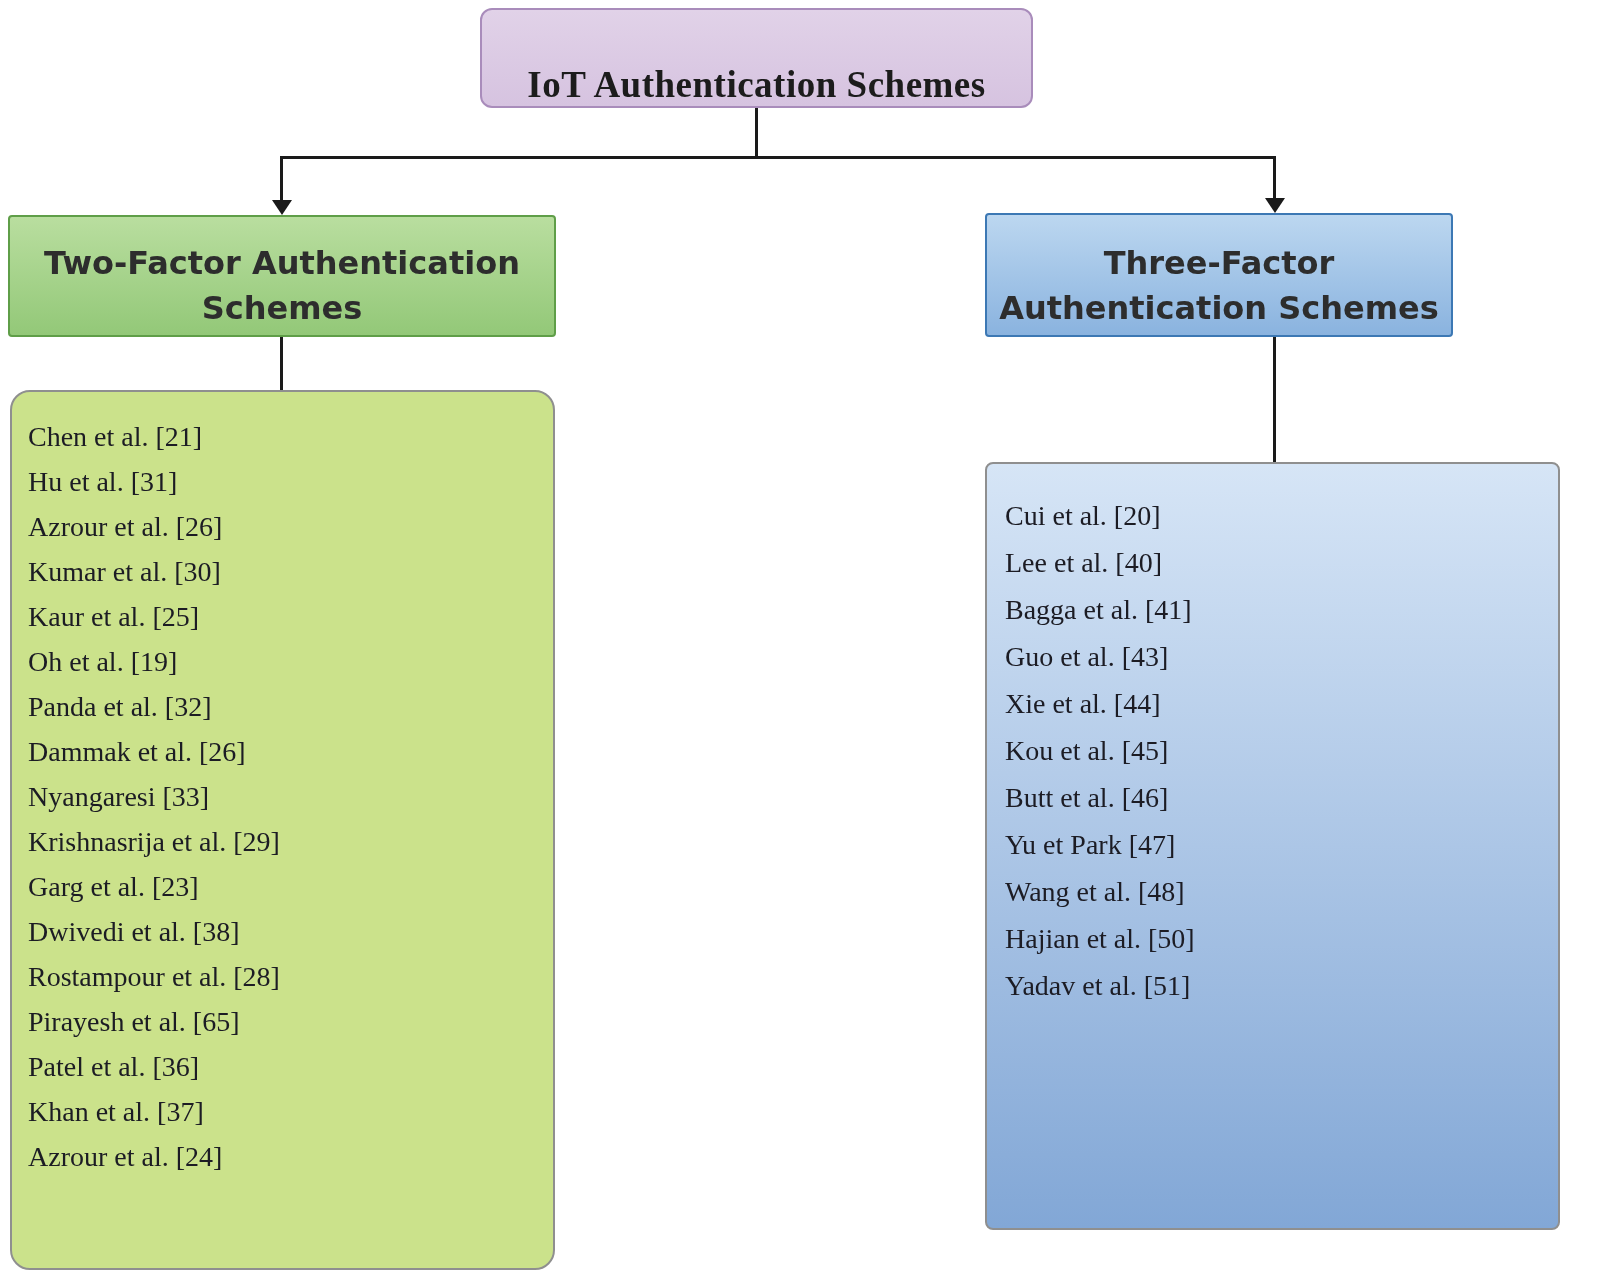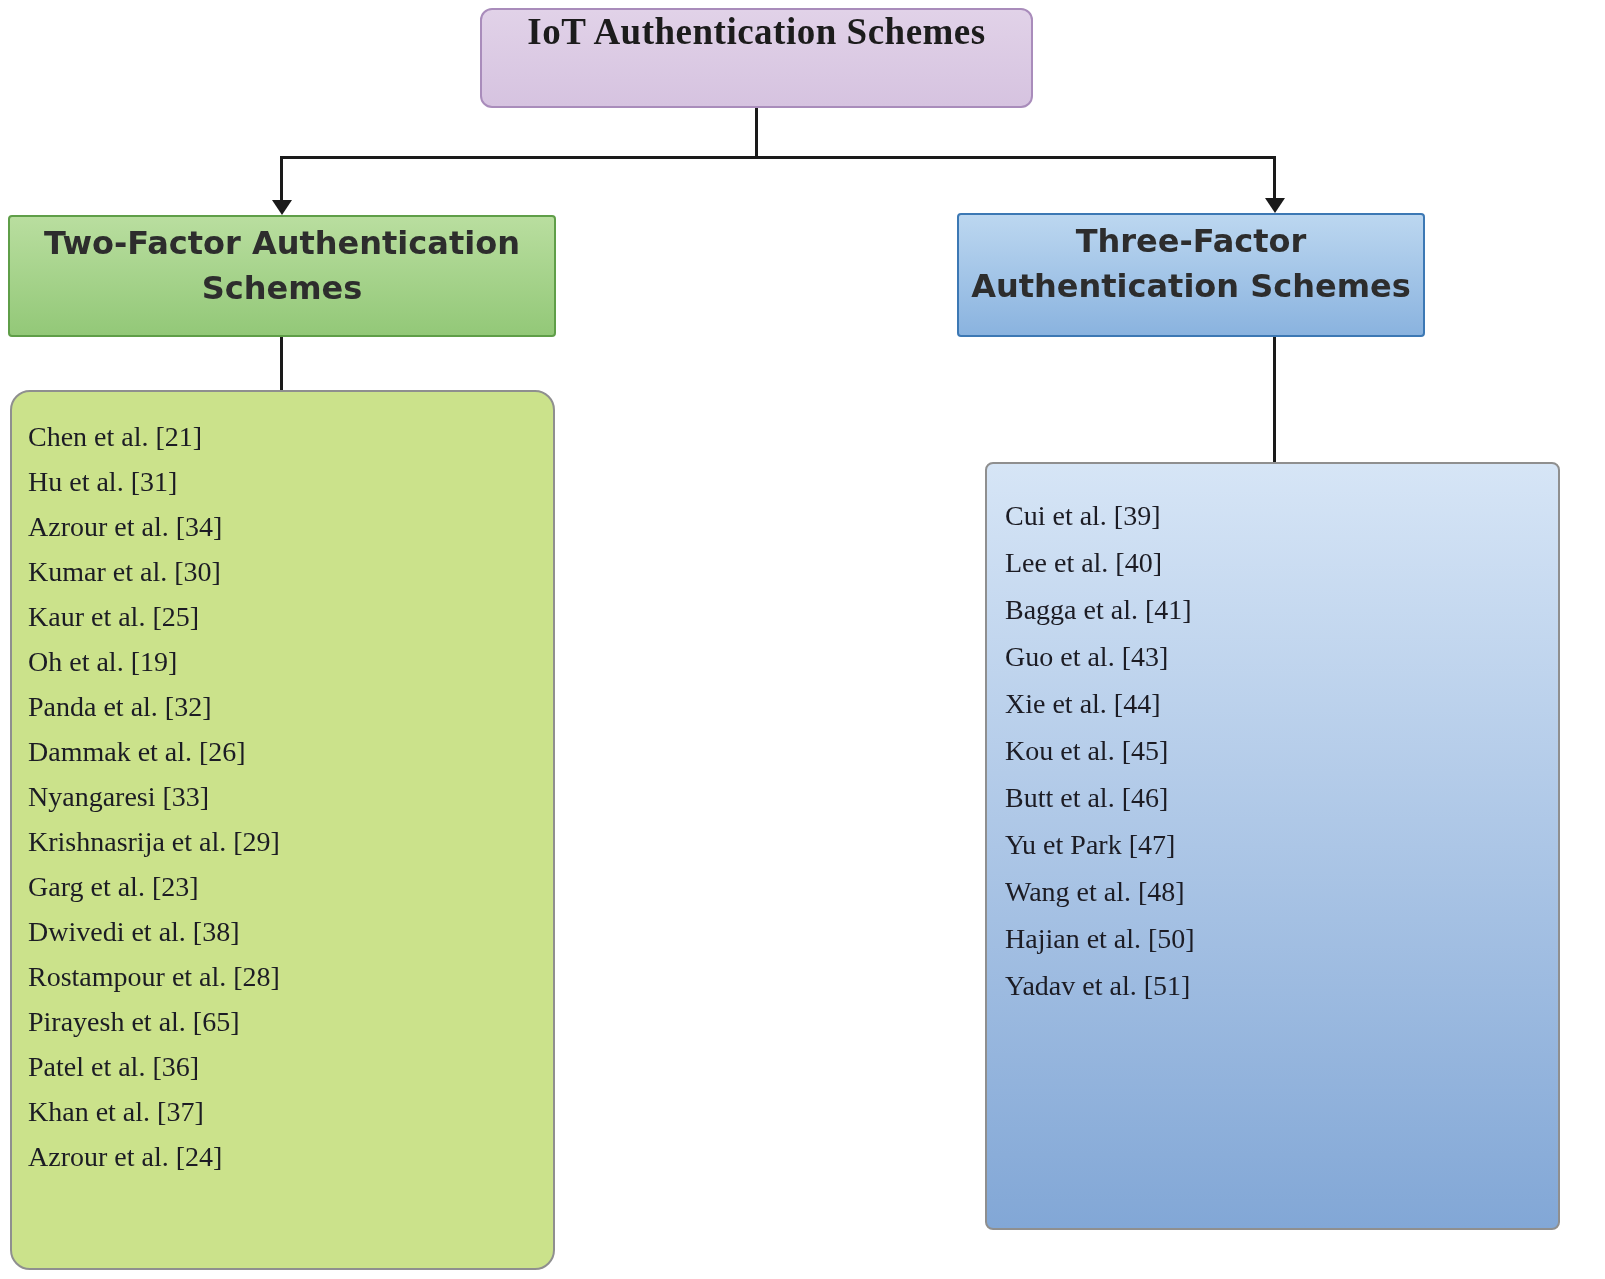--- a/index.html
+++ b/index.html
@@ -14,21 +14,21 @@
     background: #ffffff;
     overflow: hidden;
     font-family: "Liberation Serif", serif;
   }
 
   
   .node {
     position: absolute;
     box-sizing: border-box;
     display: flex;
-    align-items: flex-start;
+    align-items: flex-end;
     justify-content: center;
     text-align: center;
   }
   .root-box {
     left: 480px; top: 8px;
     width: 553px; height: 100px;
     background: linear-gradient(var(--root_fill, #e1d2e8), #d6c3e0);
     border: 2px solid var(--root_border, #a98cbb);
     border-radius: 12px;
     font-family: "Liberation Serif", serif;
@@ -46,21 +46,21 @@
     border-radius: 4px;
     padding: 4px 10px;
   }
   .two-factor-header {
     left: 8px; top: 215px;
     width: 548px; height: 122px;
     background: linear-gradient(var(--two_factor_header_top, #b9de9f), var(--two_factor_header_bottom, #93c878));
     border: 2px solid var(--two_factor_border, #5f9e48);
   }
   .three-factor-header {
-    left: 957px; top: 213px;
+    left: 985px; top: 213px;
     width: 468px; height: 124px;
     background: linear-gradient(var(--three_factor_header_top, #bcd7f0), var(--three_factor_header_bottom, #8ab3df));
     border: 2px solid var(--three_factor_border, #3c78b4);
   }
 
   .list-box {
     position: absolute;
     box-sizing: border-box;
     font-family: "Liberation Serif", serif;
     color: #1c1c24;
@@ -126,42 +126,42 @@
   <div class="arrowhead right-arrow"></div>
   <div class="line left-list-drop"></div>
   <div class="line right-list-drop"></div>
 
   <div class="node header-box two-factor-header">
     <span>Two-Factor Authentication Schemes</span>
   </div>
   <div class="list-box two-factor-list">
       <div class="list-item">Chen et al. [21]</div>
       <div class="list-item">Hu et al. [31]</div>
-      <div class="list-item">Azrour et al. [34]</div>
+      <div class="list-item">Azrour et al. [26]</div>
       <div class="list-item">Kumar et al. [30]</div>
       <div class="list-item">Kaur et al. [25]</div>
       <div class="list-item">Oh et al. [19]</div>
       <div class="list-item">Panda et al. [32]</div>
       <div class="list-item">Dammak et al. [26]</div>
       <div class="list-item">Nyangaresi [33]</div>
       <div class="list-item">Krishnasrija et al. [29]</div>
       <div class="list-item">Garg et al. [23]</div>
       <div class="list-item">Dwivedi et al. [38]</div>
       <div class="list-item">Rostampour et al. [28]</div>
       <div class="list-item">Pirayesh et al. [65]</div>
       <div class="list-item">Patel et al. [36]</div>
       <div class="list-item">Khan et al. [37]</div>
       <div class="list-item">Azrour et al. [24]</div>
     </div>
 
   <div class="node header-box three-factor-header">
     <span>Three-Factor Authentication Schemes</span>
   </div>
   <div class="list-box three-factor-list">
-      <div class="list-item">Cui et al. [39]</div>
+      <div class="list-item">Cui et al. [20]</div>
       <div class="list-item">Lee et al. [40]</div>
       <div class="list-item">Bagga et al. [41]</div>
       <div class="list-item">Guo et al. [43]</div>
       <div class="list-item">Xie et al. [44]</div>
       <div class="list-item">Kou et al. [45]</div>
       <div class="list-item">Butt et al. [46]</div>
       <div class="list-item">Yu et Park [47]</div>
       <div class="list-item">Wang et al. [48]</div>
       <div class="list-item">Hajian et al. [50]</div>
       <div class="list-item">Yadav et al. [51]</div>

